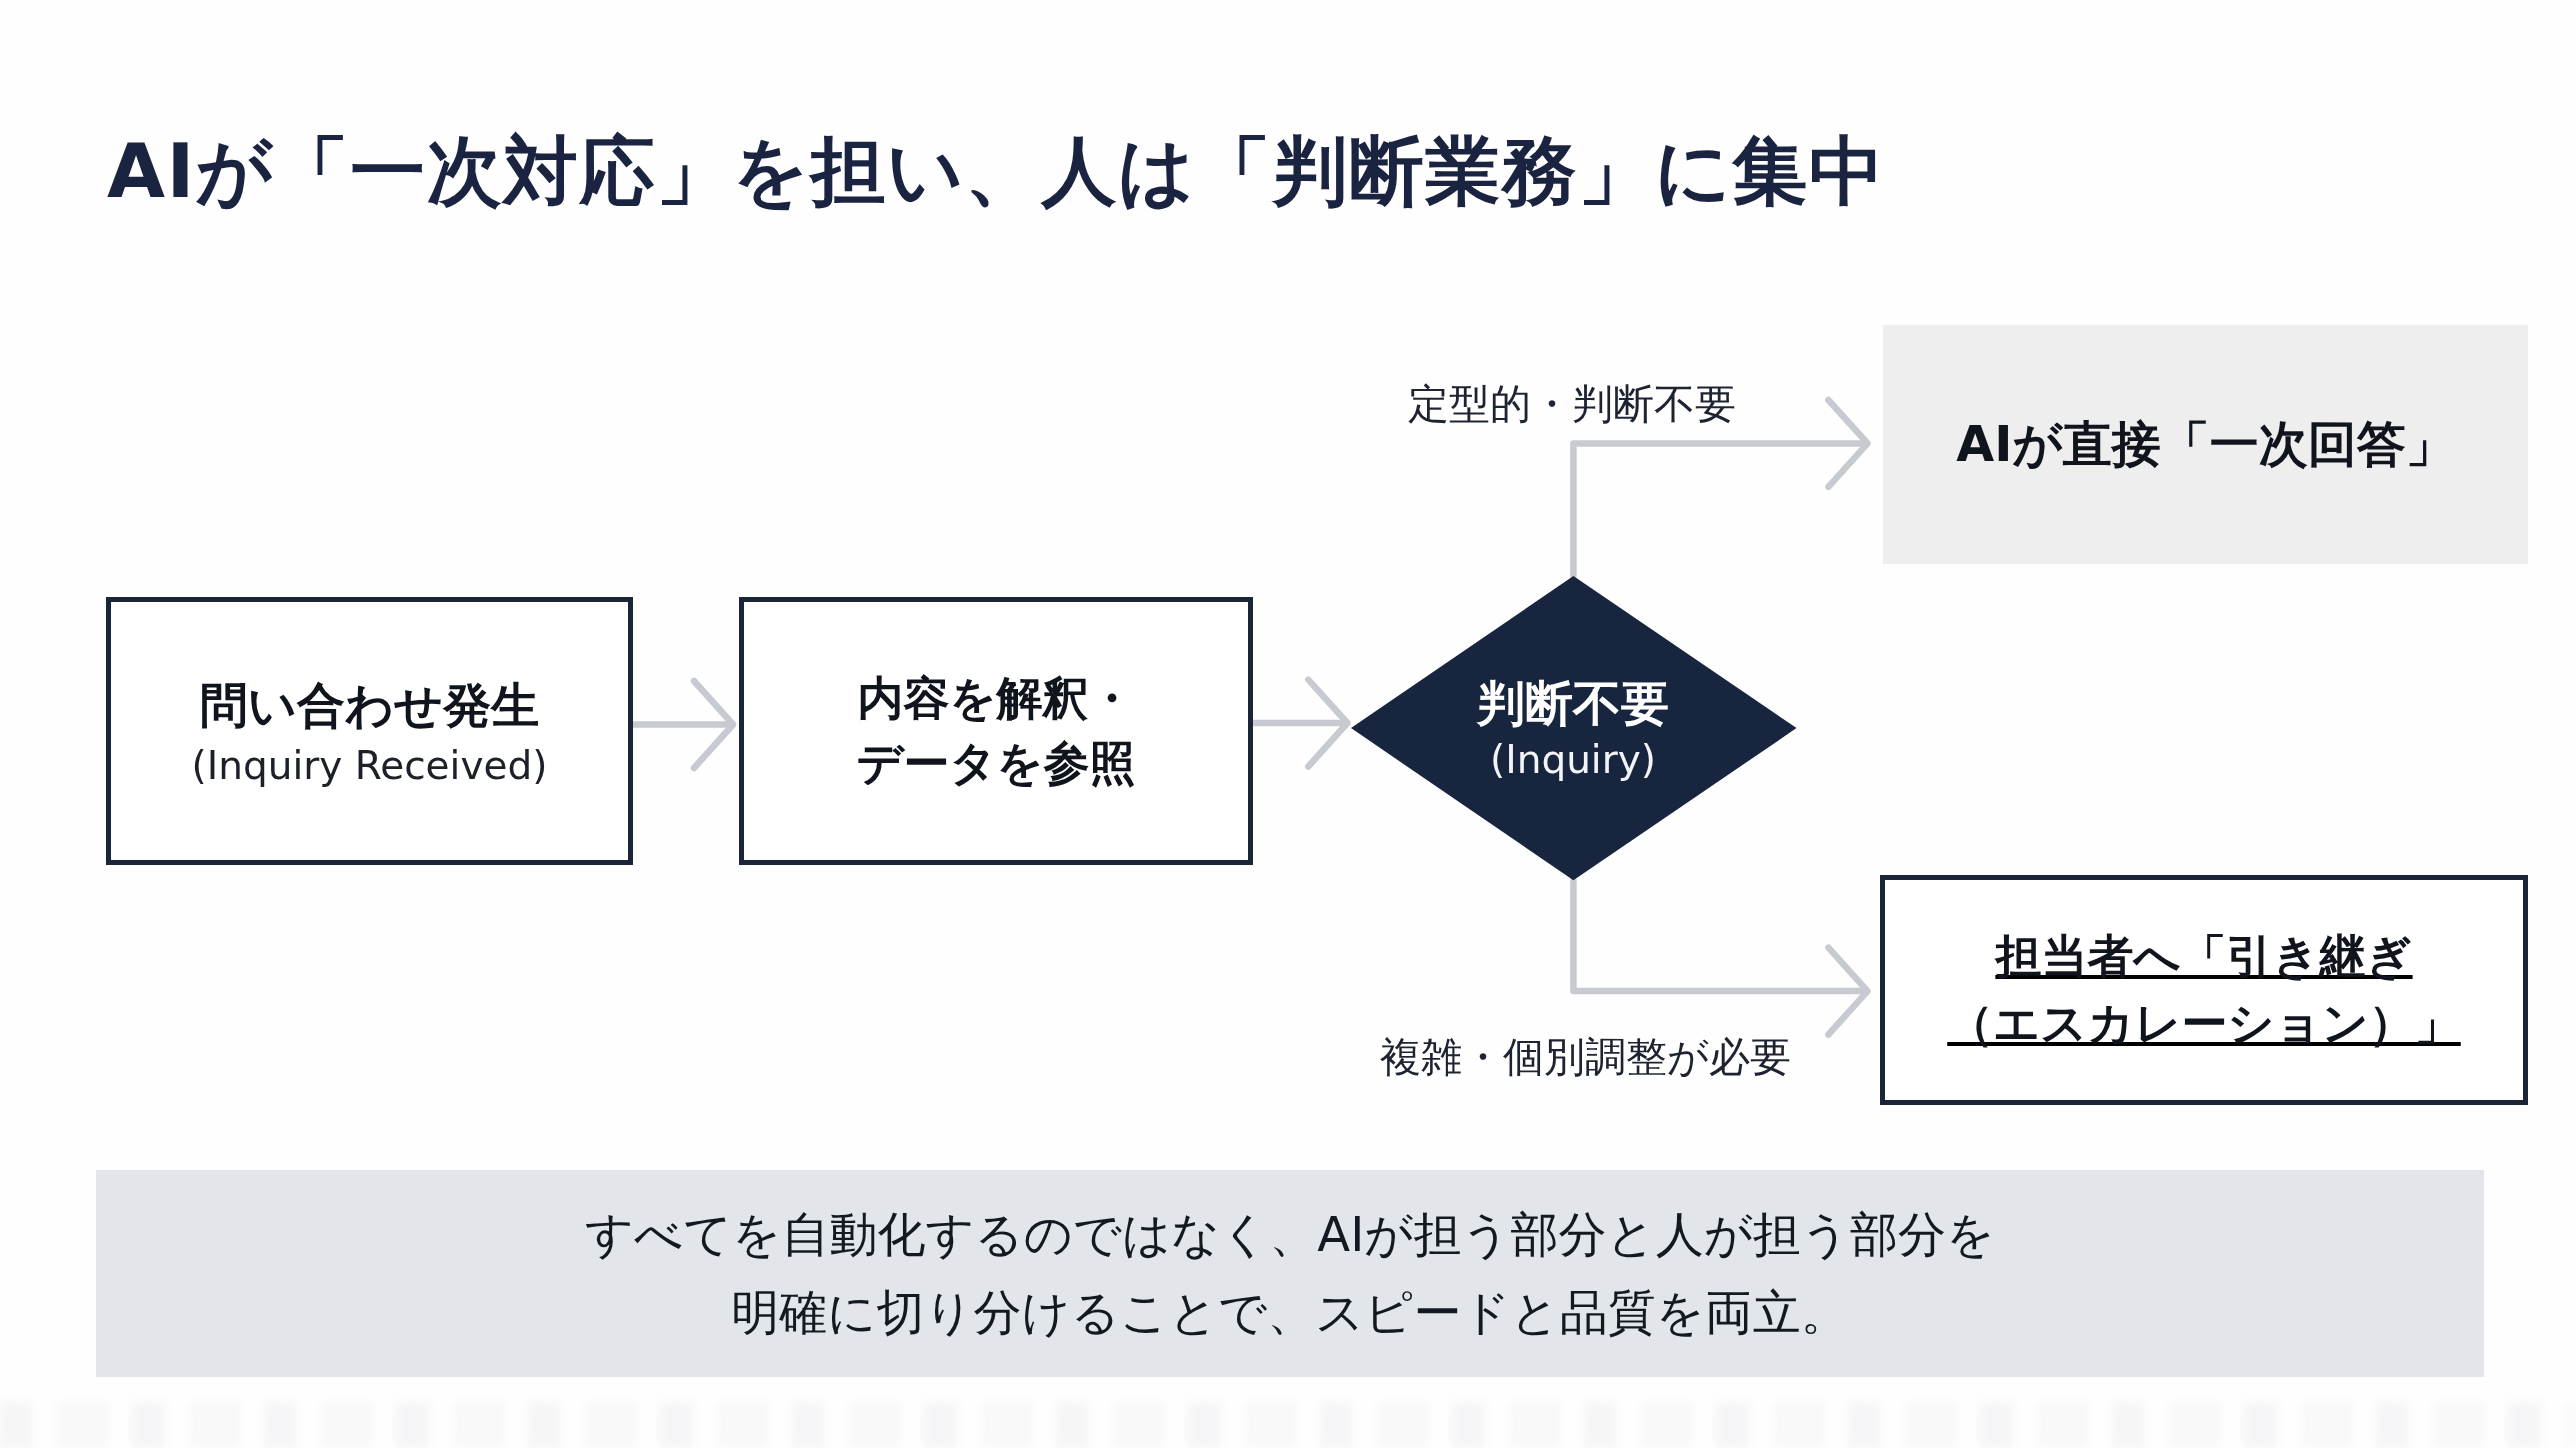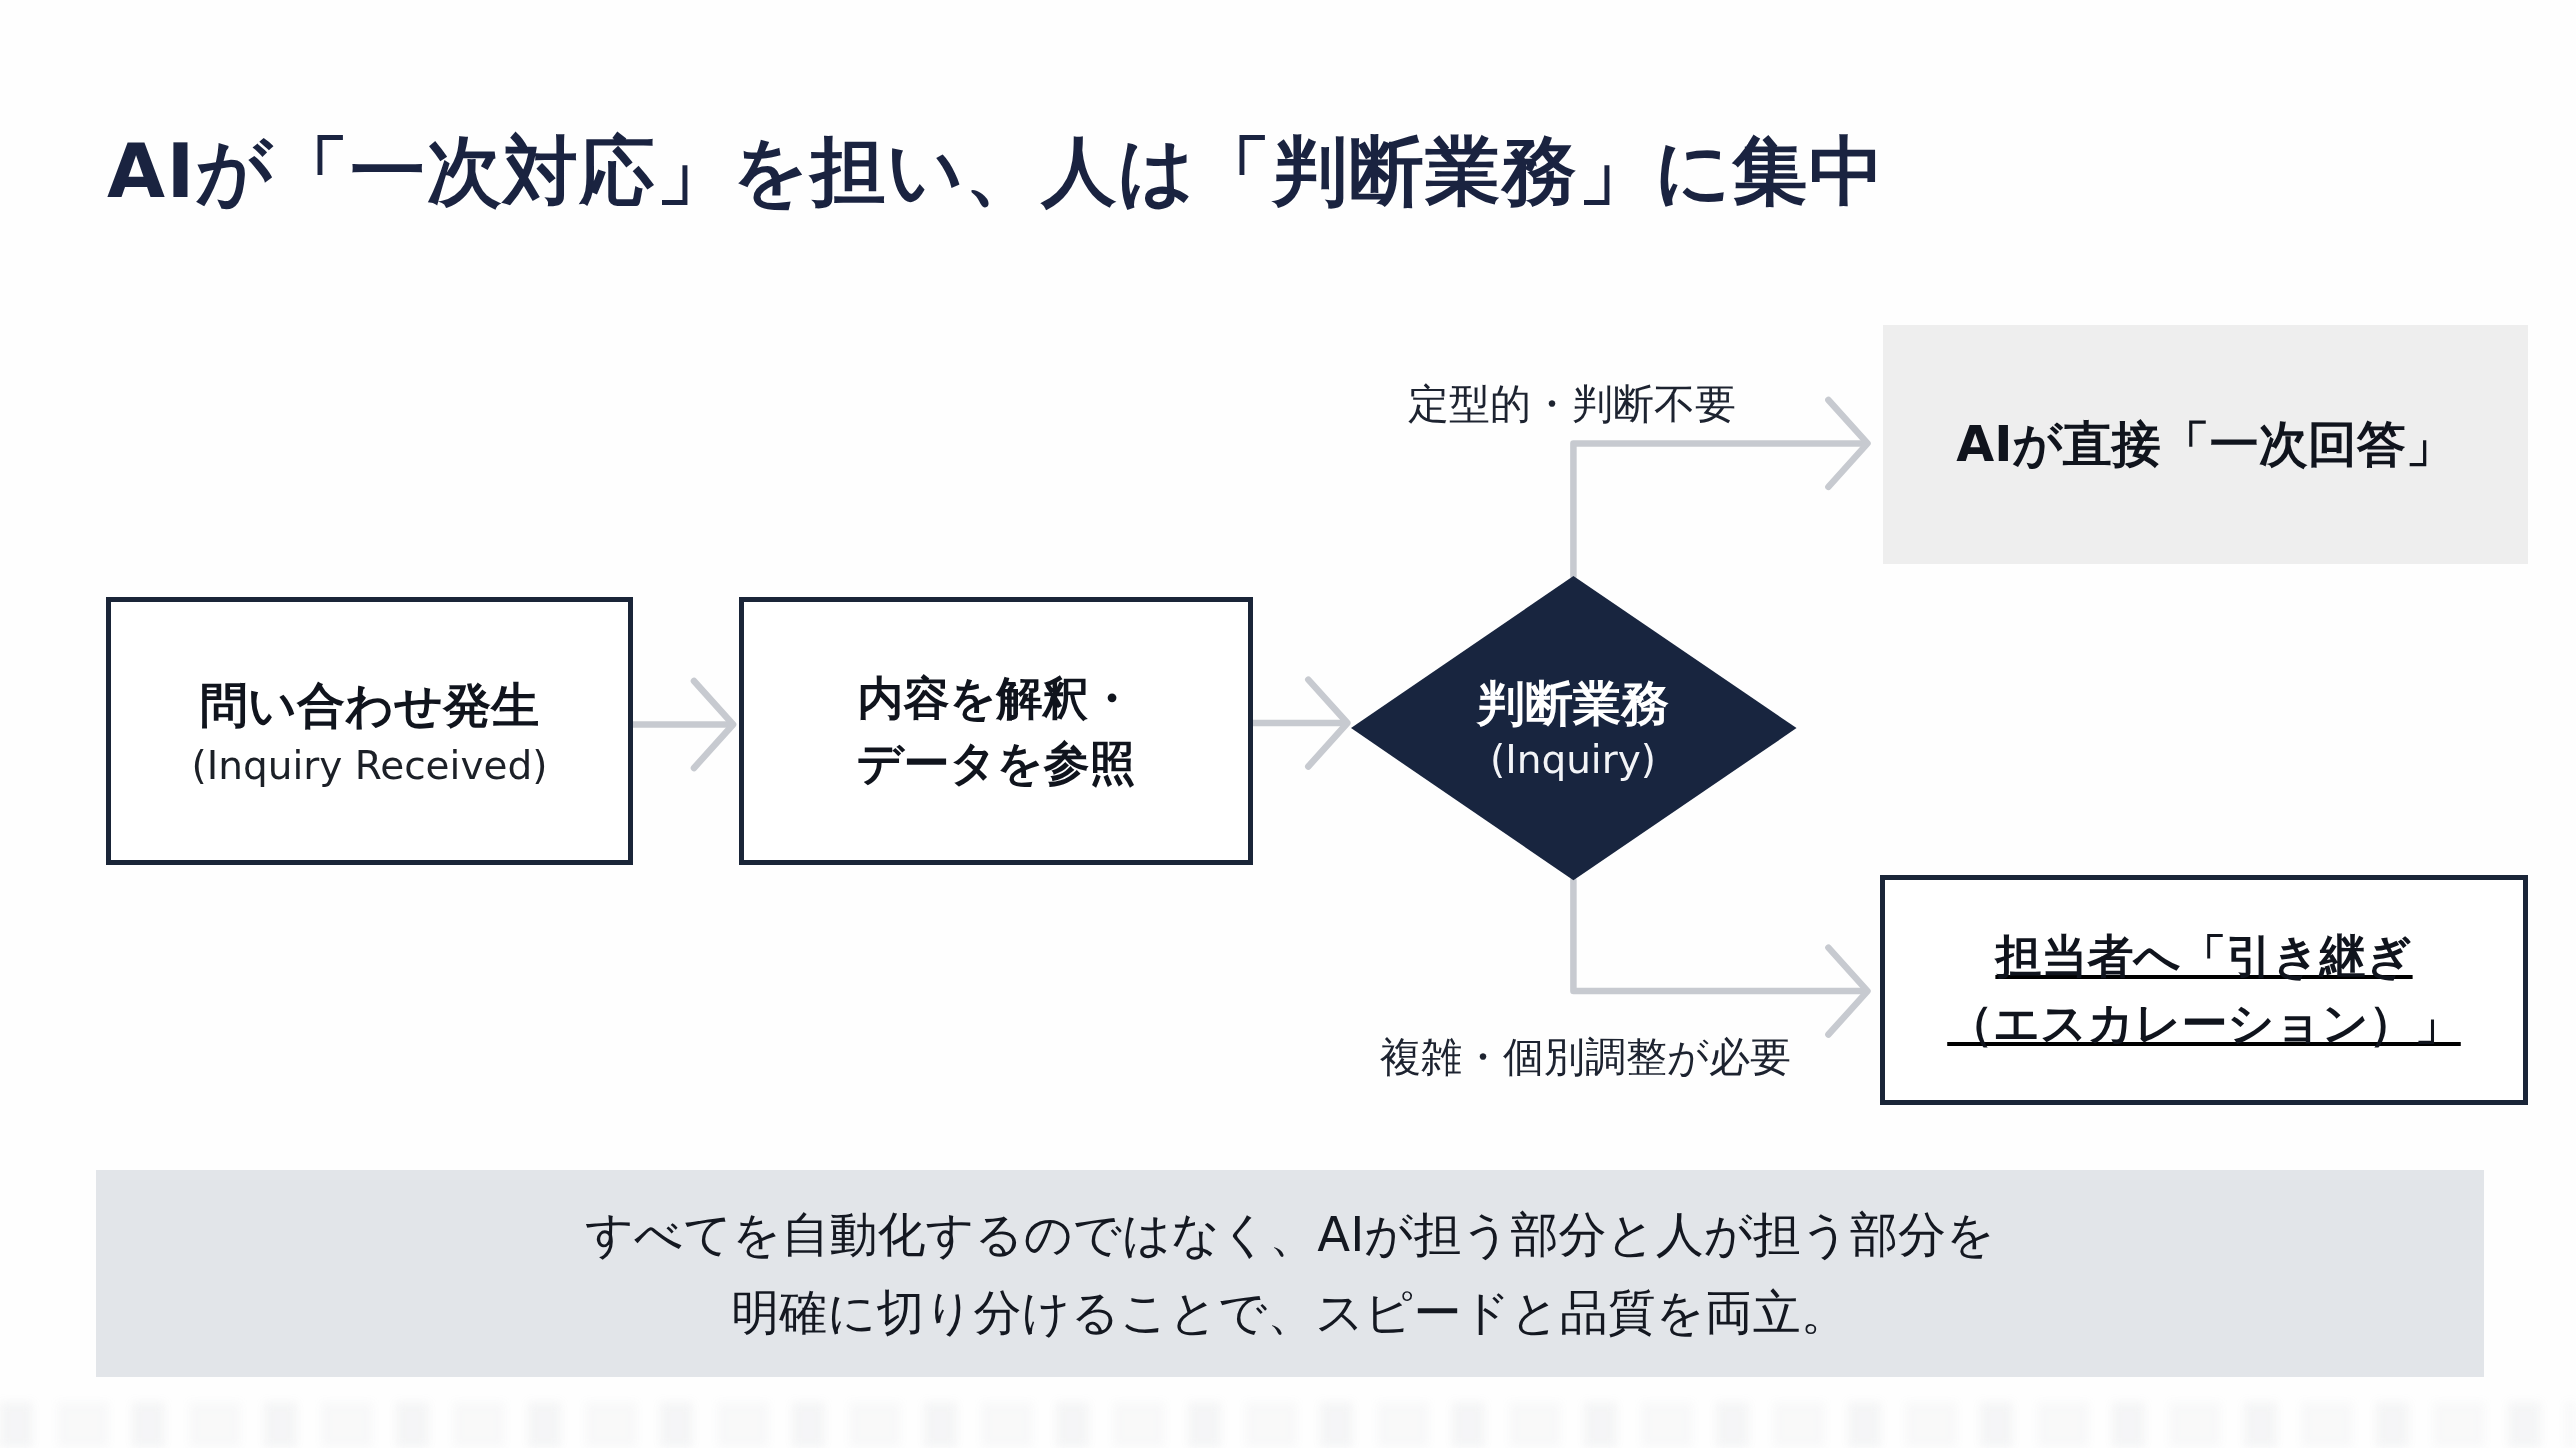--- a/index.html
+++ b/index.html
@@ -110,21 +110,21 @@
     <div class="node-main">問い合わせ発生</div>
     <div class="node-sub">(Inquiry Received)</div>
   </div>
 
   <div class="node bordered box-agent">
     <span class="agent-line">内容を解釈・</span>
     <span class="agent-line">データを参照</span>
   </div>
 
   <div class="diamond-label">
-    <div class="diamond-main">判断業務</div>
+    <div class="diamond-main">判断不要</div>
     <div class="diamond-sub">(Inquiry)</div>
   </div>
 
   <div class="cond-label cond-top">定型的・判断不要</div>
 
   <div class="node box-ai-answer">
     <div class="result-text">AIが直接「一次回答」</div>
   </div>
 
   <div class="cond-label cond-bottom">複雑・個別調整が必要</div>

